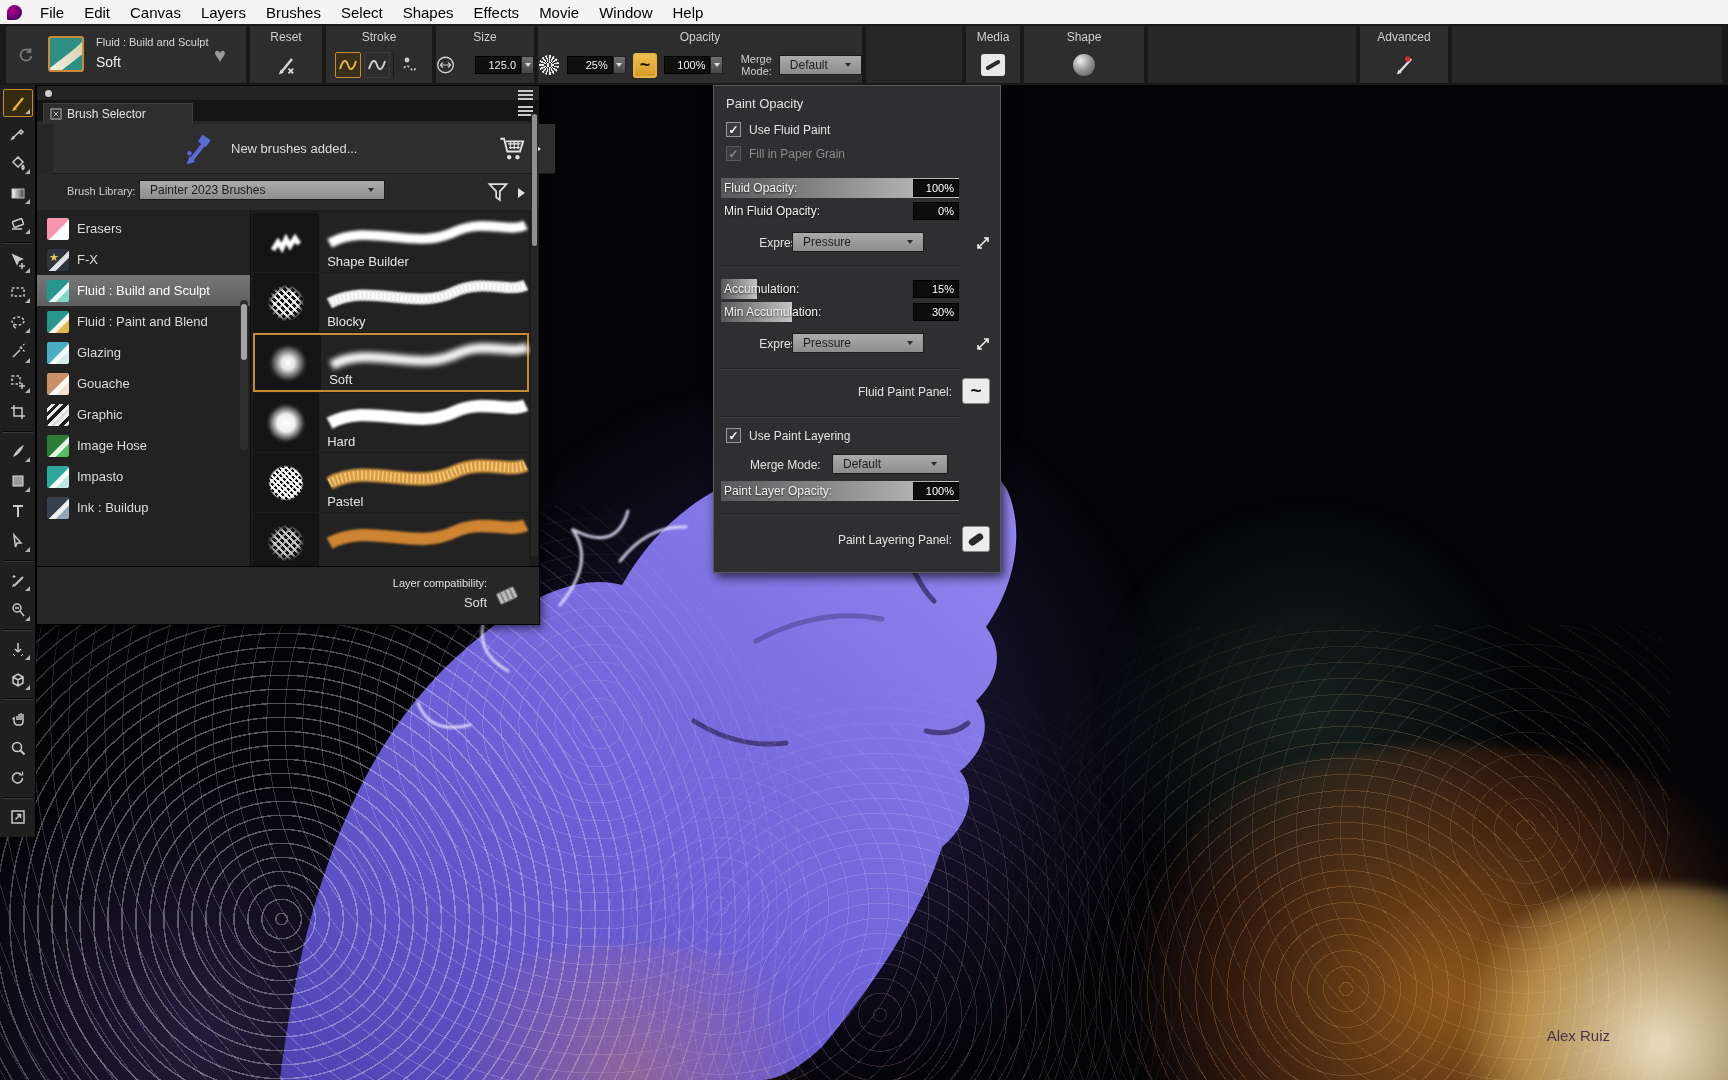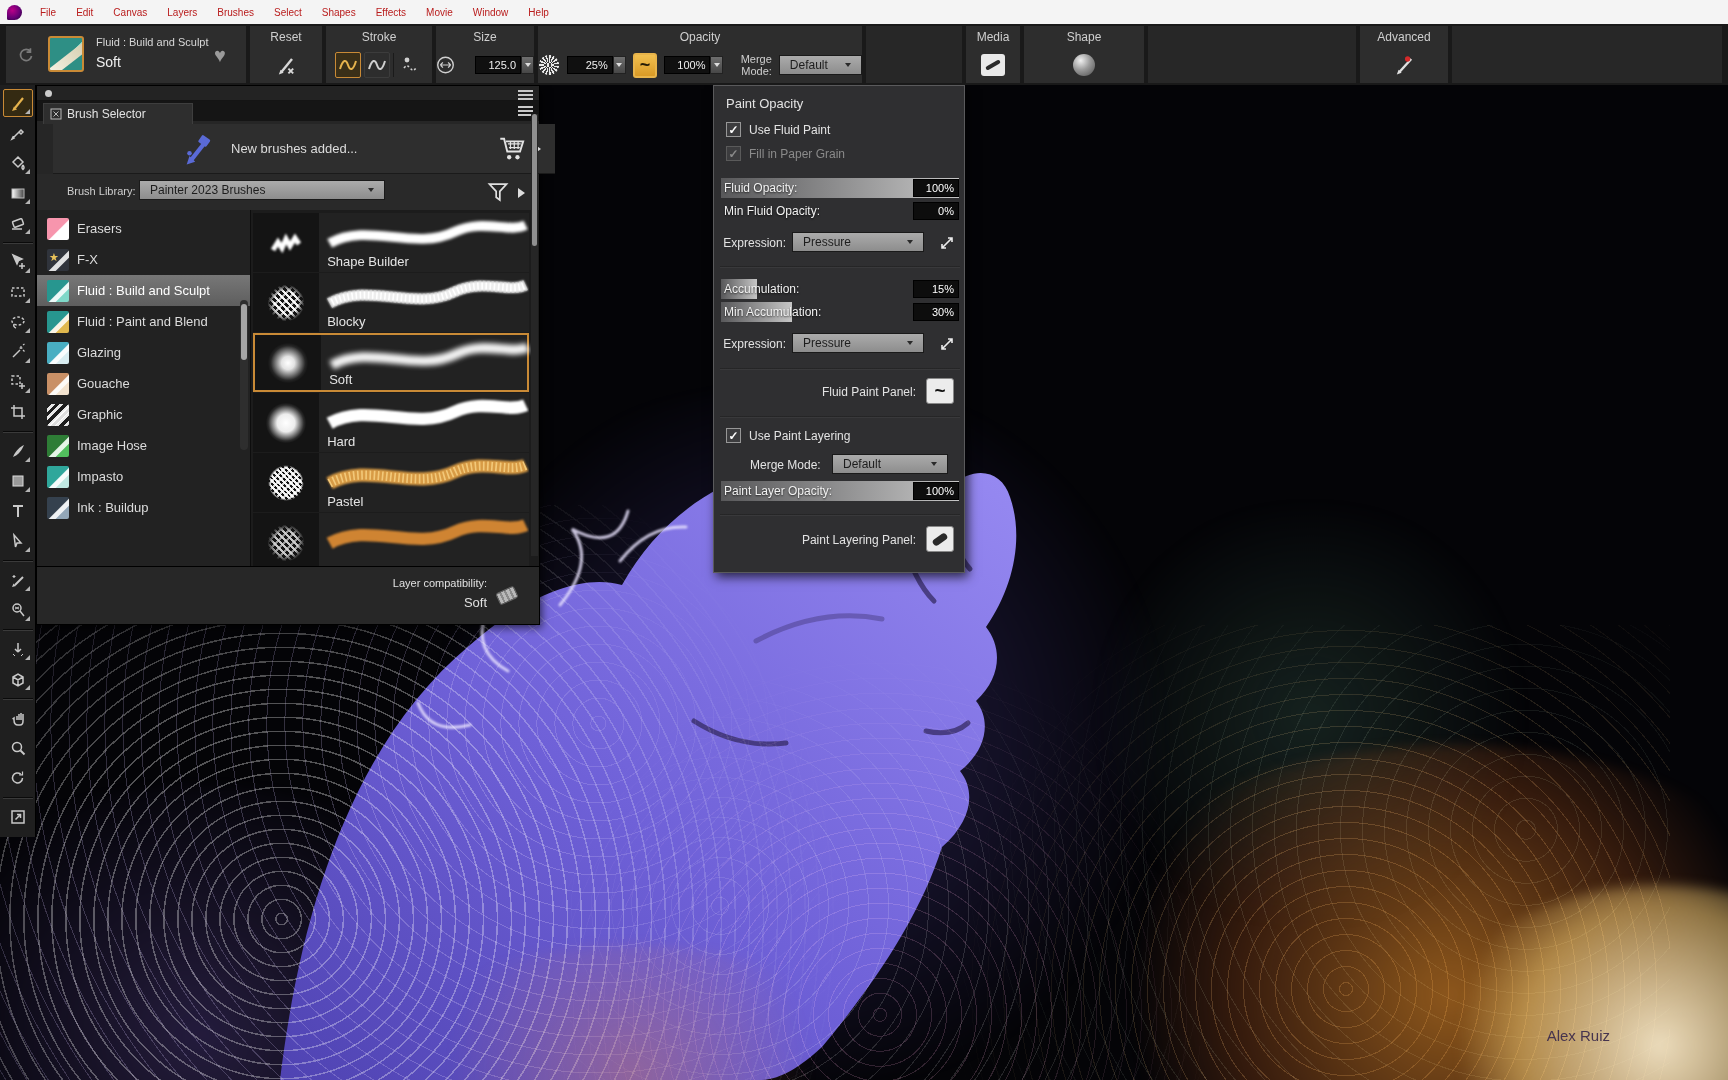--- a/index.html
+++ b/index.html
@@ -5,21 +5,21 @@
   * { margin:0; padding:0; box-sizing:border-box; }
   html,body { width:1728px; height:1080px; overflow:hidden; background:#000;
               font-family:"Liberation Sans", sans-serif; }
   .abs { position:absolute; }
 
   
   .menubar { position:absolute; left:0; top:0; width:1728px; height:24px;
              background:#f4f4f4; display:flex; align-items:center; gap:0; z-index:40; }
   .applogo { width:15px; height:15px; margin:0 8px 0 7px; border-radius:50% 50% 50% 10%;
              background:radial-gradient(circle at 35% 35%, #b08, #607 55%, #203); }
-  .menu-item { font-size:10px; color:#b91c1c; padding:3px 10px; cursor:default; }
+  .menu-item { font-size:15px; color:#000000; padding:3px 10px; cursor:default; }
 
   
   .propbar { position:absolute; left:0; top:24px; width:1728px; height:61px;
              background:#191919; z-index:40; }
   .psec { position:absolute; top:2px; height:57px; background:#2d2d2d; }
   .psec .plabel { position:absolute; top:4px; left:0; right:0; text-align:center;
                   font-size:12px; color:#cfcfcf; }
   .pcontrols { position:absolute; top:24px; left:0; right:0; height:30px;
                display:flex; align-items:center; justify-content:center; gap:6px; }
   .spin { display:flex; align-items:center; }
@@ -159,21 +159,21 @@
                       background:#8f8f8f; border-radius:3px; }
   .compat { position:absolute; left:0; bottom:0; width:100%; height:58px; background:#272727;
             border-top:1px solid #000; }
   .compat .l1 { position:absolute; right:52px; top:10px; font-size:11px; color:#e0e0e0; }
   .compat .l2 { position:absolute; right:52px; top:28px; font-size:13px; color:#e0e0e0; }
   .chip { position:absolute; right:22px; top:22px; width:20px; height:13px; border-radius:3px;
           background:repeating-linear-gradient(90deg,#b9b9b9 0 3px,#8b8b8b 3px 5px);
           transform:rotate(-25deg); border:1px solid #666; }
 
   
-  .popup { position:absolute; left:713px; top:85px; width:252px; height:488px;
+  .popup { position:absolute; left:713px; top:85px; width:288px; height:488px;
            background:#2f2f31; border:1px solid #5a5a5c; box-shadow:3px 4px 10px rgba(0,0,0,.7);
            z-index:25; font-size:12px; color:#e3e3e3; }
   .popup .title { position:absolute; left:12px; top:10px; font-size:13px; }
   .cbrow { position:absolute; left:12px; display:flex; align-items:center; gap:8px; }
   .cbox { width:15px; height:15px; background:#3c3c3e; border:1px solid #979797;
           display:flex; align-items:center; justify-content:center; color:#fff; font-size:12px;
           font-weight:bold; }
   .cbrow.disabled { color:#8a8a8a; }
   .cbrow.disabled .cbox { border-color:#5a5a5a; color:#8a8a8a; }
   .sliderrow { position:absolute; left:7px; width:238px; height:20px; }

